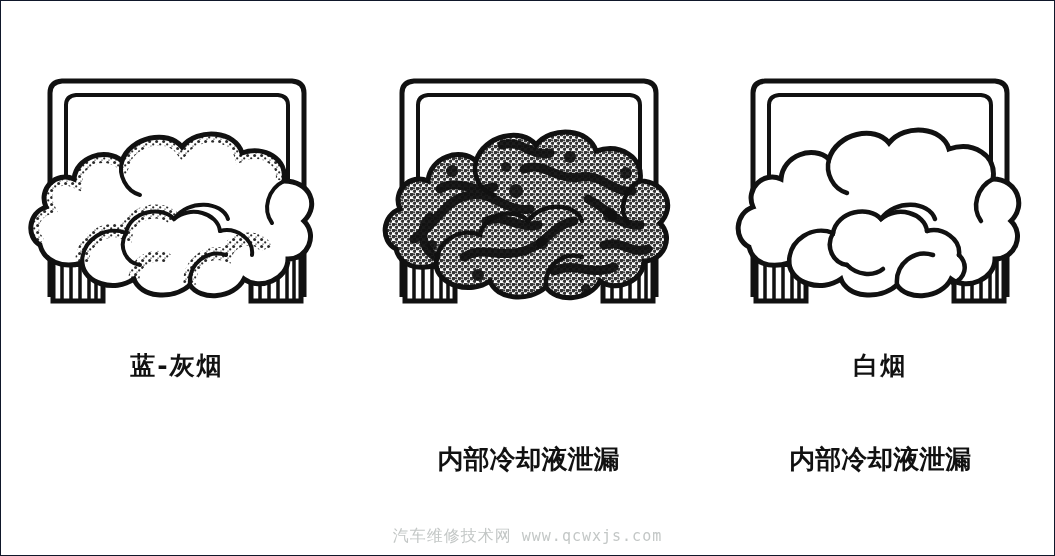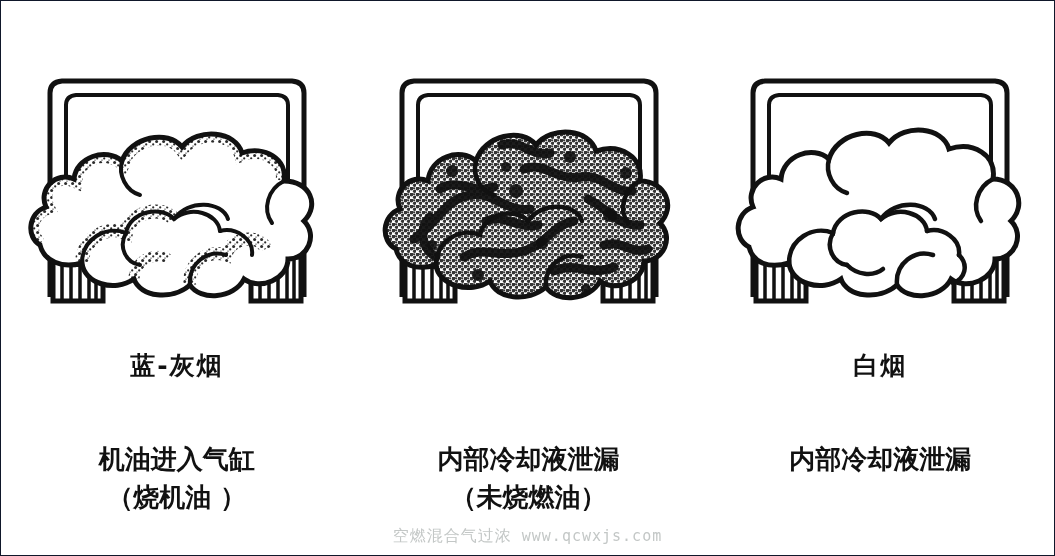--- a/index.html
+++ b/index.html
@@ -160,24 +160,20 @@
                 <path d="M100 112 C 96 126, 104 142, 118 146"></path>
               </g>
 
               <use href="#cloud1" fill="none" stroke="#111111" stroke-width="5"></use>
             </g>
           </svg>
         </div>
 
         <div class="smoke-label">蓝-灰烟</div>
 
-        <div class="cause-text">
-          <span class="cause-line">机油进入气缸</span>
-          <span class="cause-line">（烧机油 ）</span>
-        </div>
       </div>
 
       <div class="panel">
         <div class="illo-wrap">
           <svg viewBox="0 0 310 262" xmlns="http://www.w3.org/2000/svg" aria-hidden="true">
             <defs>
               <pattern id="grit2" width="6" height="6" patternUnits="userSpaceOnUse">
                 <rect width="6" height="6" fill="#ffffff"></rect>
                 <circle cx="1.4" cy="1.4" r="2.0" fill="#111111"></circle>
                 <circle cx="4.6" cy="4.2" r="1.7" fill="#111111"></circle>
@@ -255,21 +251,20 @@
                 <path d="M102 112 C 98 126, 106 142, 120 146"></path>
               </g>
               <use href="#cloud2" fill="none" stroke="#111111" stroke-width="5"></use>
             </g>
           </svg>
         </div>
 
 
         <div class="cause-text">
           <span class="cause-line">内部冷却液泄漏</span>
-          <span class="cause-line">（未烧燃油）</span>
         </div>
       </div>
 
       <div class="panel">
         <div class="illo-wrap">
           <svg viewBox="0 0 310 262" xmlns="http://www.w3.org/2000/svg" aria-hidden="true">
             <defs>
               <path id="cloud3" d="M24 198
                    C 8 190, 10 164, 28 158
                    C 20 140, 38 122, 56 130
@@ -323,17 +318,17 @@
 
         <div class="cause-text">
           <span class="cause-line">内部冷却液泄漏</span>
           <span class="cause-line"></span>
         </div>
       </div>
 
     </div>
 
     <div class="watermark">
-      <span>空燃混合气过浓</span><span class="wm-site">www.qcwxjs.com</span>
+      <span>汽车维修技术网</span><span class="wm-site">www.qcwxjs.com</span>
     </div>
 
   </div>
 </div>
 
 </body></html>

